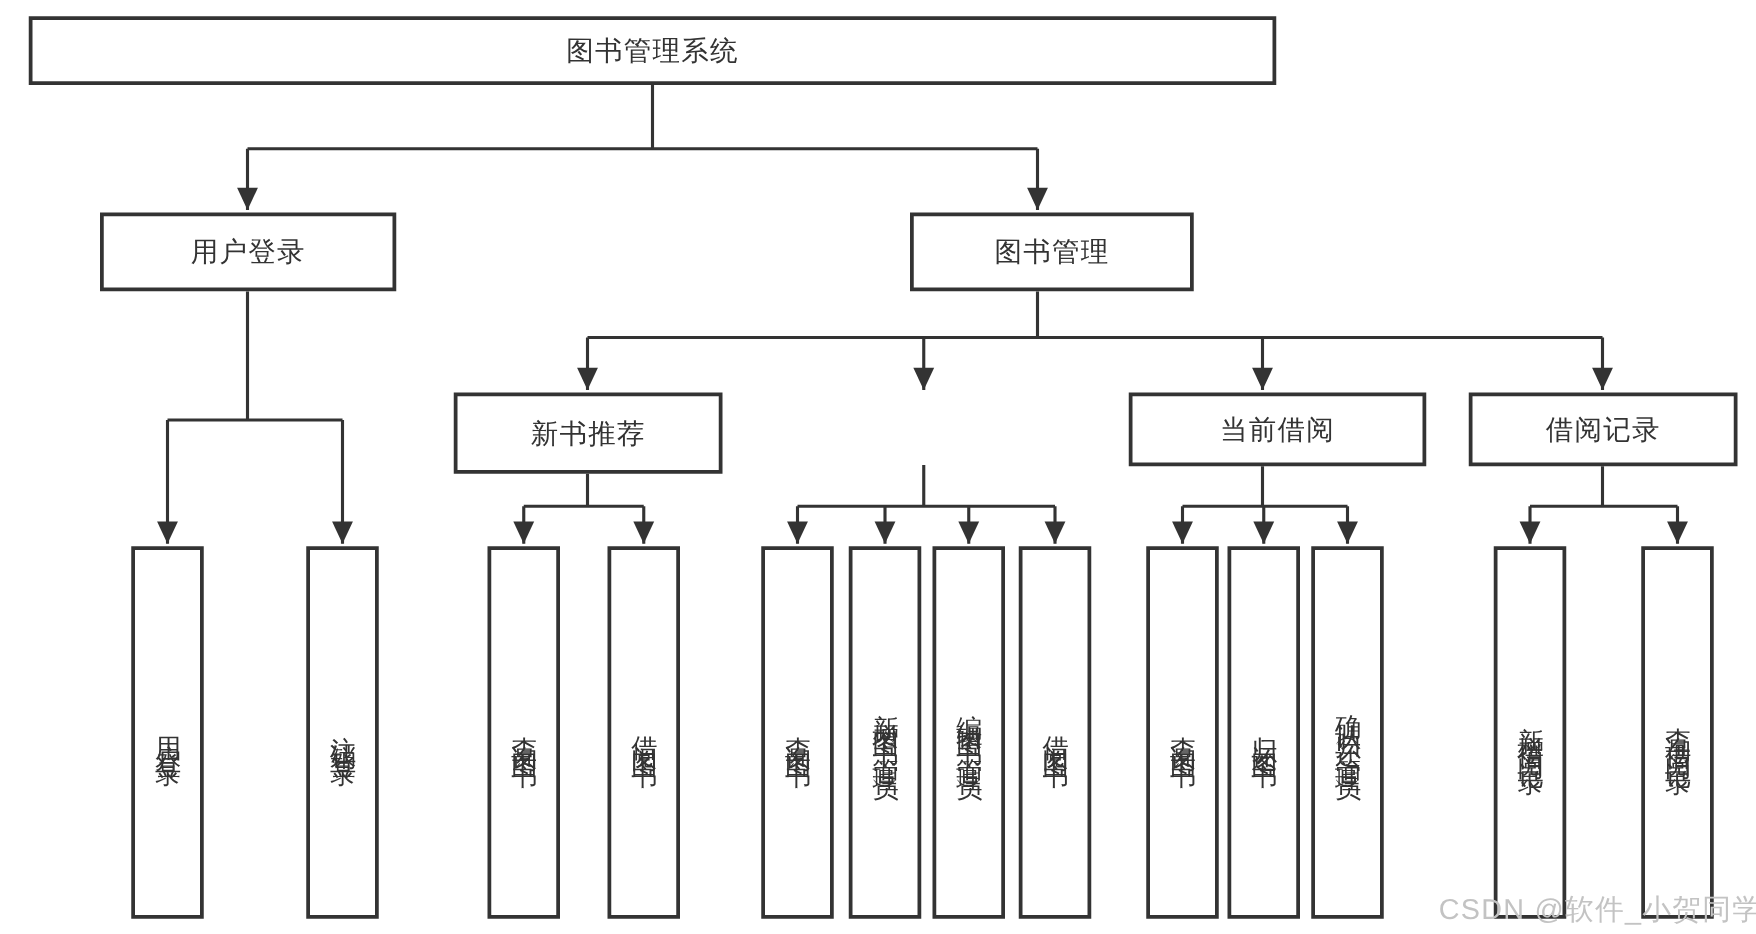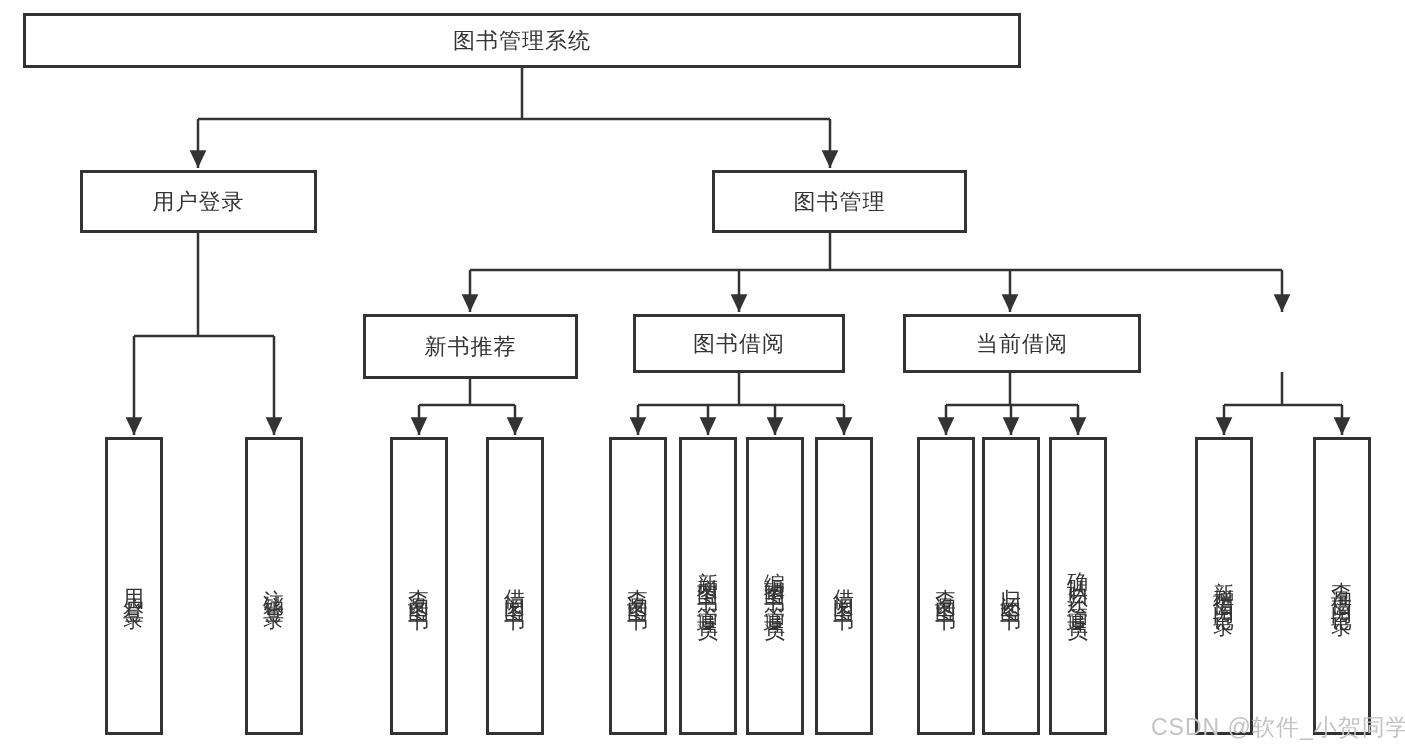--- a/index.html
+++ b/index.html
@@ -88,25 +88,25 @@
       <line x1="1011" y1="405" x2="1011" y2="435" marker-end="url(#arrow)"></line>
       <line x1="1078" y1="405" x2="1078" y2="435" marker-end="url(#arrow)"></line>
       <line x1="1224" y1="405" x2="1224" y2="435" marker-end="url(#arrow)"></line>
       <line x1="1342" y1="405" x2="1342" y2="435" marker-end="url(#arrow)"></line>
     </g>
   </svg>
 
   <div class="node h" style="left:23px;top:13px;width:998px;height:55px">图书管理系统</div>
 
   <div class="node h" style="left:80px;top:170px;width:237px;height:63px">用户登录</div>
-  <div class="node h" style="left:712px;top:170px;width:255px;height:63px">图书管理</div>
+  <div class="node h" style="left:728px;top:170px;width:227px;height:63px">图书管理</div>
 
   <div class="node h" style="left:363px;top:314px;width:215px;height:65px">新书推荐</div>
-  <div class="node h" style="left:633px;top:314px;width:212px;height:59px">图书借阅</div>
   <div class="node h" style="left:903px;top:314px;width:238px;height:59px">当前借阅</div>
+  <div class="node h" style="left:1175px;top:314px;width:215px;height:59px">借阅记录</div>
 
   <div class="node v" style="left:105px;top:437px;width:58px;height:298px">用户登录</div>
   <div class="node v" style="left:245px;top:437px;width:58px;height:298px">注销登录</div>
 
   <div class="node v" style="left:390px;top:437px;width:58px;height:298px">查询图书</div>
   <div class="node v" style="left:486px;top:437px;width:58px;height:298px">借阅图书</div>
 
   <div class="node v" style="left:609px;top:437px;width:58px;height:298px">查询图书</div>
   <div class="node v" style="left:679px;top:437px;width:58px;height:298px">新增图书（管理员）</div>
   <div class="node v" style="left:746px;top:437px;width:58px;height:298px">编辑图书（管理员）</div>

